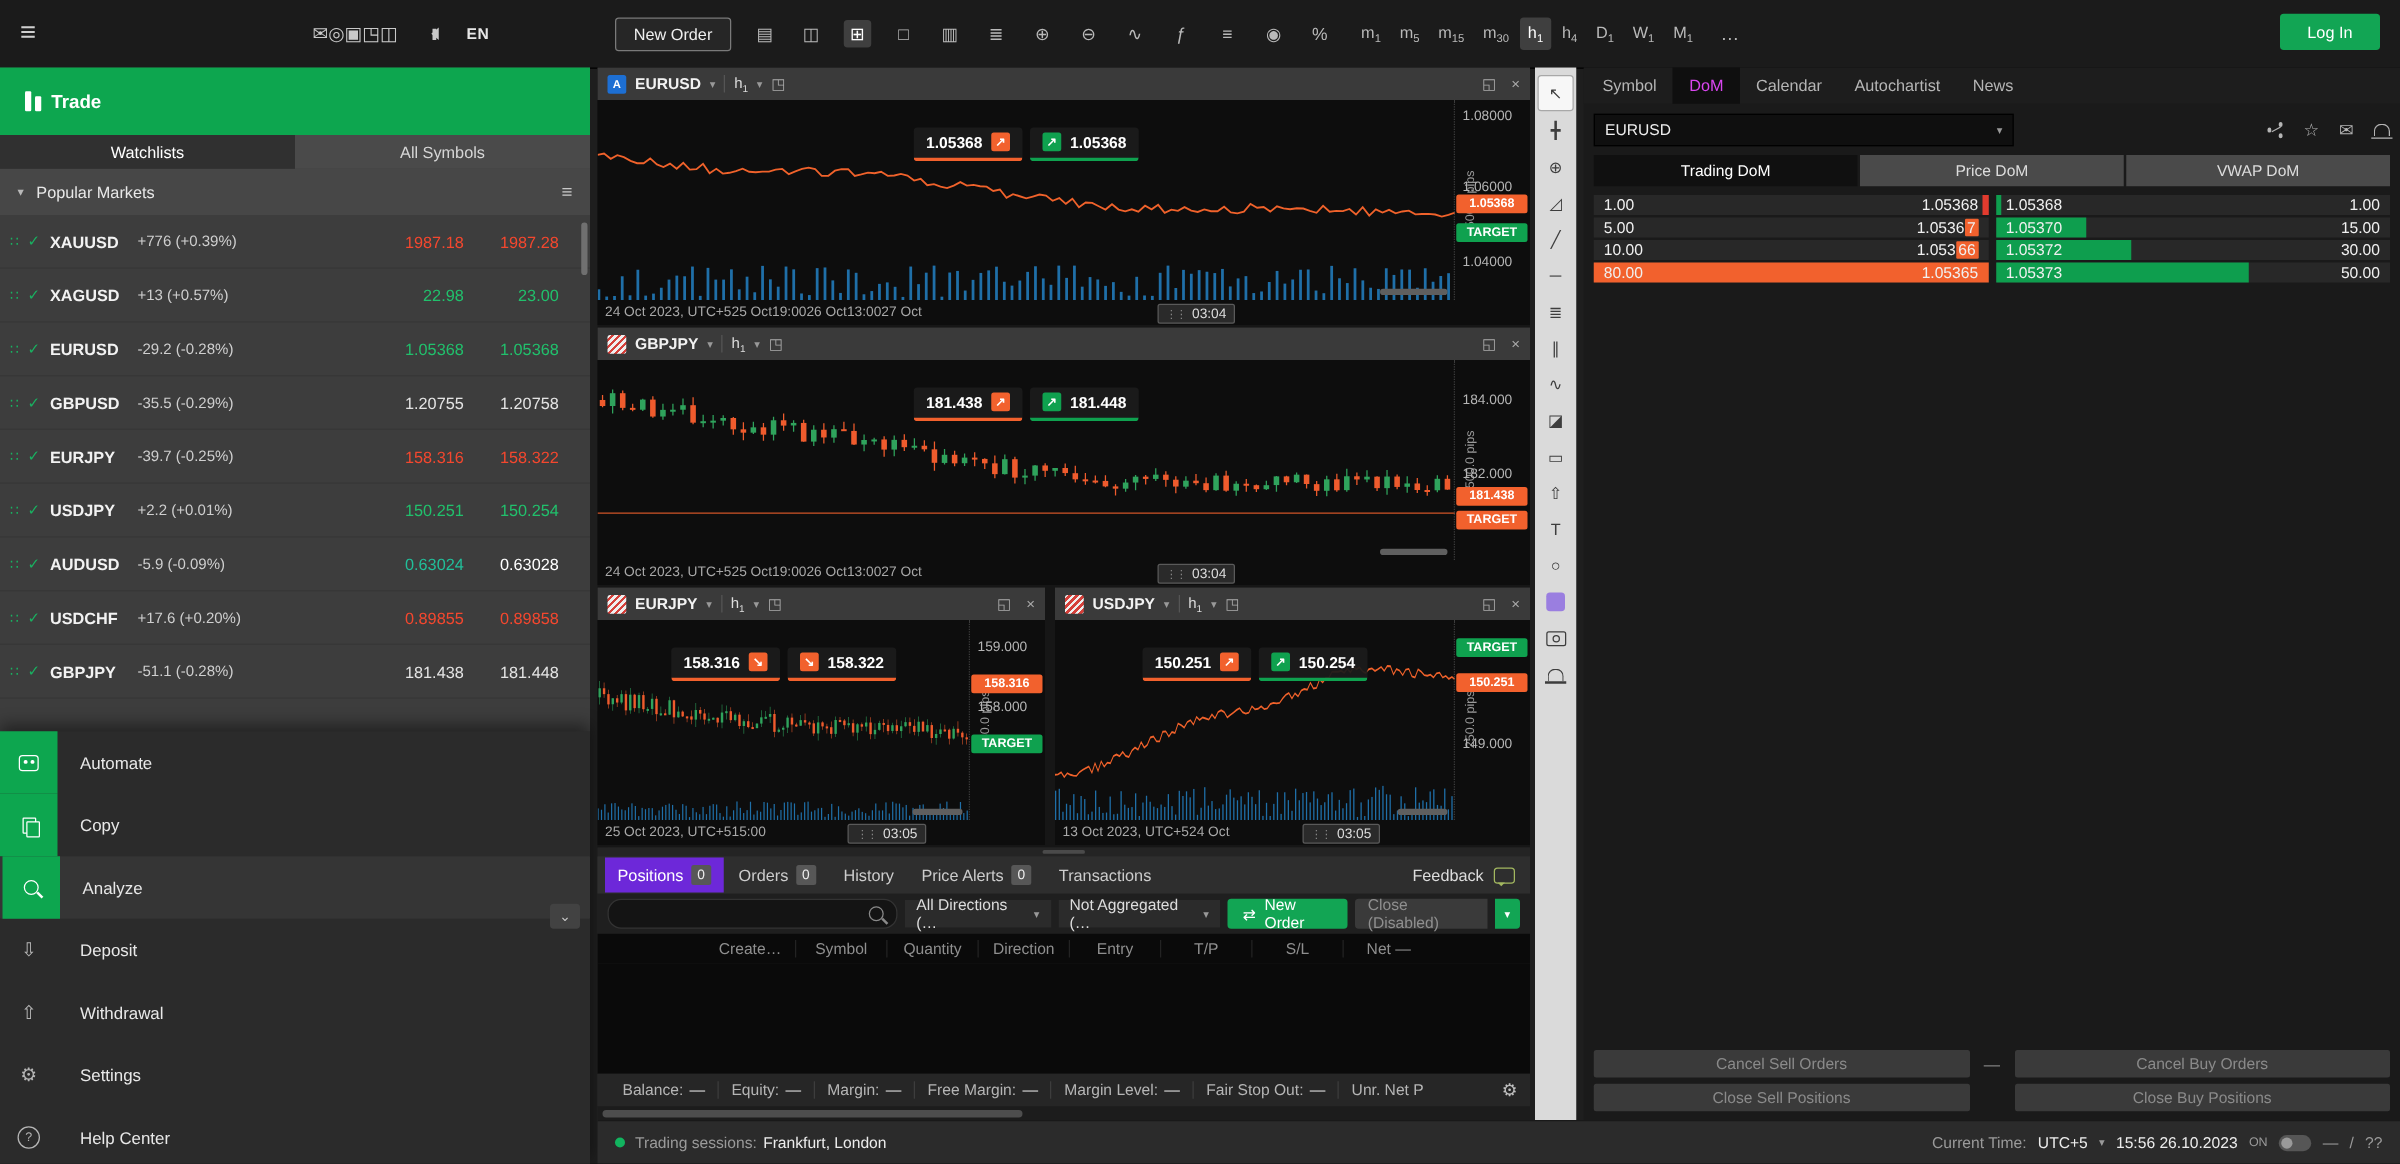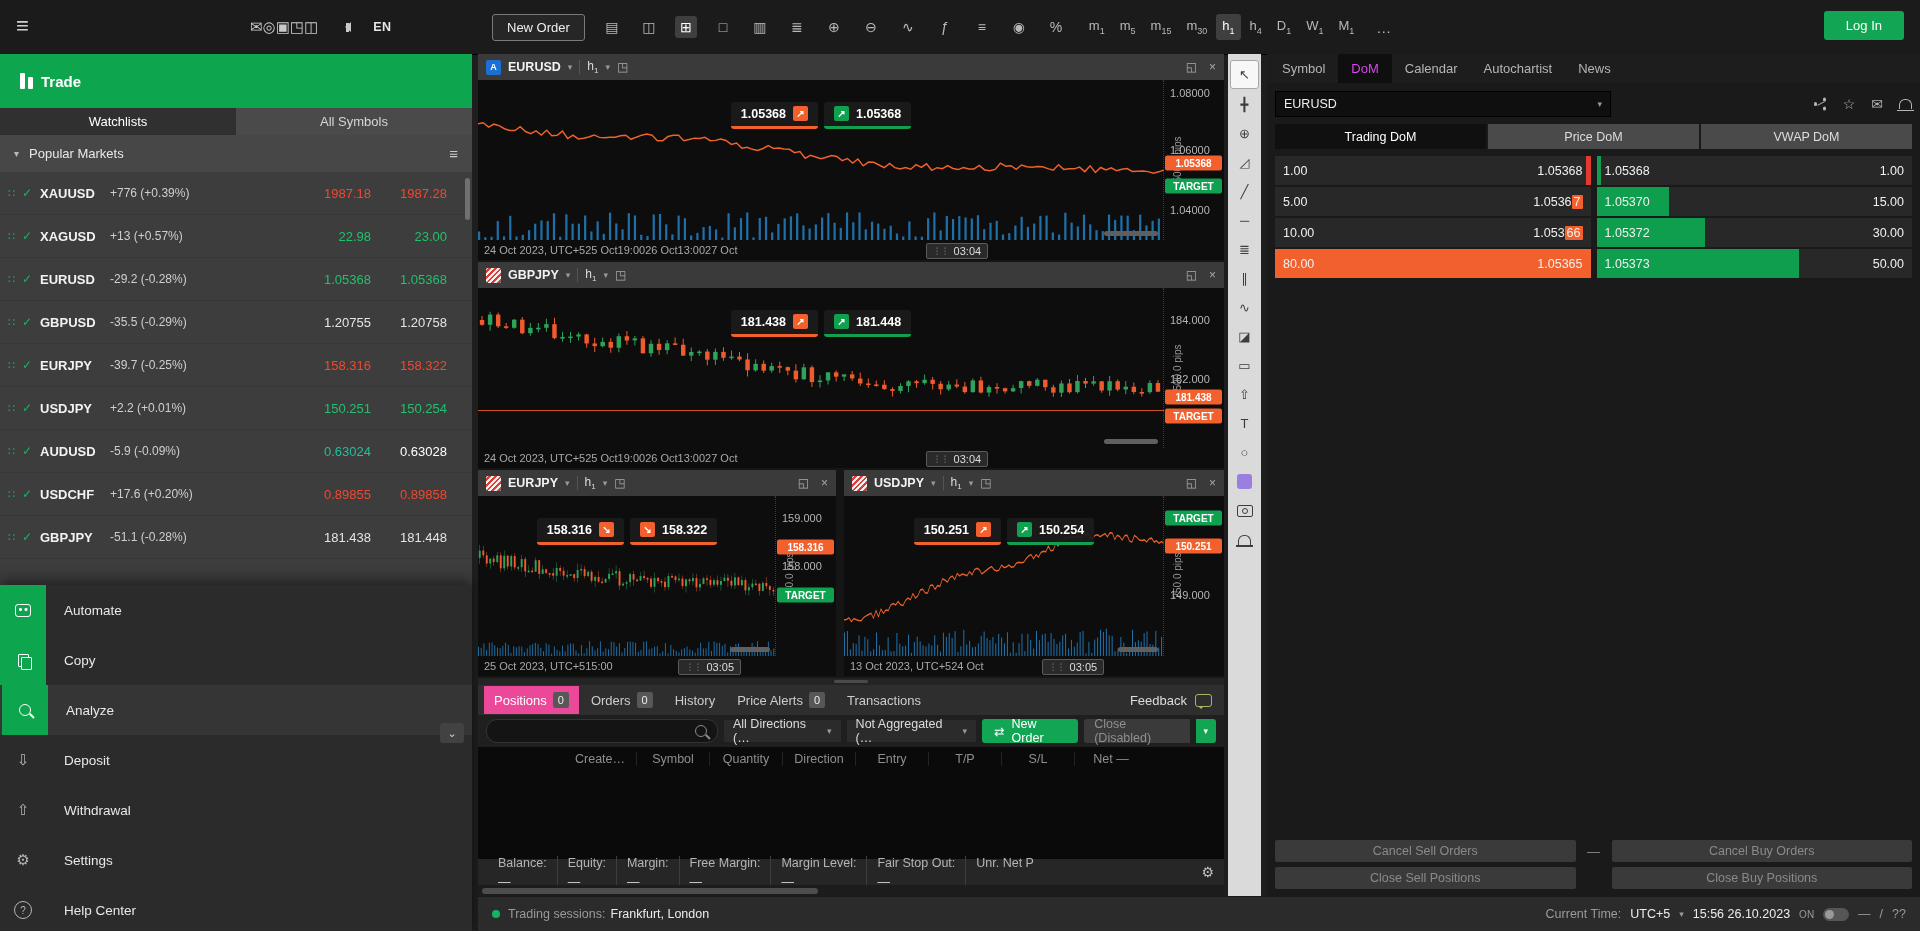--- a/index.html
+++ b/index.html
@@ -110,38 +110,38 @@
   .ttip{position:absolute;bottom:1px;background:#2a2a2a;border:1px solid #5a5a5a;border-radius:2px;padding:1px 6px;
         font-size:11px;color:#ddd;display:flex;gap:5px;align-items:center;z-index:3;}
   .ttip .grip{color:#8a8a8a;font-size:9px;letter-spacing:-1px;}
   .cscroll{position:absolute;right:66px;bottom:24px;height:5px;border-radius:3px;background:#5f5f5f;}
   .splitter{position:absolute;left:478px;top:678px;width:746px;height:7px;background:#242424;display:flex;align-items:center;justify-content:center;}
   .splitter span{width:34px;height:3px;border-radius:2px;background:#4a4a4a;}
   
   .bpanel{position:absolute;left:478px;top:685px;width:746px;height:212px;background:#262626;display:flex;flex-direction:column;}
   .bp-tabs{height:30px;background:#2e2e2e;display:flex;align-items:center;padding-left:6px;gap:2px;flex:none;}
   .bp-tab{padding:6px 10px;color:#ccc;font-size:13px;display:flex;gap:6px;align-items:center;cursor:pointer;}
-  .bp-tab.active{background:#ec4899;color:#fff;}
+  .bp-tab.active{background:#6d28d9;color:#fff;}
   .badge{background:#575757;color:#eee;font-size:11px;padding:0 5px;border-radius:2px;line-height:16px;}
   .bp-feedback{margin-left:auto;margin-right:12px;display:flex;align-items:center;gap:8px;color:#ddd;cursor:pointer;}
   .bp-filter{height:32px;background:#1f1f1f;display:flex;align-items:center;gap:6px;padding:0 8px;flex:none;}
   .f-search{flex:0 0 210px;height:22px;background:#141414;border:1px solid #333;border-radius:11px;display:flex;align-items:center;padding:0 10px;color:#9a9a9a;gap:8px;}
   .f-search input{flex:1;background:transparent;border:none;outline:none;color:#ccc;font-family:inherit;font-size:12.5px;}
   .f-dd{height:22px;background:#2b2b2b;display:flex;align-items:center;gap:7px;padding:0 9px;color:#ddd;font-size:12.5px;cursor:pointer;}
   .f-dd .chead-caret{margin-left:2px;}
   .f-neworder{height:24px;background:#12a554;color:#fff;border-radius:3px;display:flex;align-items:center;gap:7px;padding:0 12px;font-size:12.5px;cursor:pointer;}
   .f-close{height:24px;background:#3a3a3a;color:#8f8f8f;display:flex;align-items:center;padding:0 10px;border-radius:3px 0 0 3px;font-size:12.5px;cursor:pointer;}
   .f-close-dd{height:24px;width:22px;background:#12a554;border-radius:0 3px 3px 0;display:flex;align-items:center;justify-content:center;color:#fff;font-size:9px;cursor:pointer;}
   .bp-cols{height:24px;display:flex;align-items:center;background:#0a0a0a;color:#8f8f8f;font-size:12.5px;flex:none;}
   .bp-cols .sp{width:86px;}
   .bp-col{width:72px;text-align:center;border-left:1px solid #232323;white-space:nowrap;overflow:hidden;}
   .bp-cols .bp-col:first-of-type{border-left:none;}
   .bp-body{flex:1;background:#0a0a0a;}
   .bp-summary{height:26px;background:#262626;display:flex;align-items:center;padding:0 10px;color:#b5b5b5;font-size:12.5px;flex:none;}
-  .sum-item{display:flex;gap:5px;padding:0 10px;border-right:1px solid #3d3d3d;white-space:nowrap;flex-direction:column;}
+  .sum-item{display:flex;gap:5px;padding:0 10px;border-right:1px solid #3d3d3d;white-space:nowrap;}
   .sum-item:last-of-type{border-right:none;}
   .sum-val{color:#dcdcdc;}
   .bp-gear{margin-left:auto;color:#c0c0c0;font-size:14px;cursor:pointer;}
   .bp-scroll{height:12px;background:#1c1c1c;position:relative;flex:none;}
   .bp-scroll span{position:absolute;left:4px;top:3px;width:45%;height:6px;border-radius:3px;background:#4d4d4d;}
   
   .tools{position:absolute;left:1228px;top:54px;width:33px;bottom:34px;background:#dadada;display:flex;flex-direction:column;align-items:center;padding-top:5px;}
   .tool{width:27px;height:27px;margin:1px 0;display:flex;align-items:center;justify-content:center;color:#3d3d3d;font-size:13px;border-radius:3px;cursor:pointer;}
   .tool.active{background:#f7f7f7;border:1px solid #a8a8a8;}
   .tool .purple{width:15px;height:15px;background:#9a7ee0;border-radius:3px;}
@@ -153,21 +153,21 @@
   .dom-body{flex:1;position:relative;padding:8px 8px 0;display:flex;flex-direction:column;}
   .dom-symrow{display:flex;align-items:center;margin-bottom:7px;}
   .dom-select{width:318px;height:24px;background:#0f0f0f;border:1px solid #000;display:flex;align-items:center;justify-content:space-between;
               padding:0 8px;color:#eee;font-size:12.5px;cursor:pointer;}
   .dom-icons{margin-left:auto;display:flex;align-items:center;gap:16px;color:#b5b5b5;font-size:14px;}
   .dom-subtabs{display:flex;height:25px;gap:2px;margin-bottom:7px;flex:none;}
   .dom-subtab{flex:1;display:flex;align-items:center;justify-content:center;background:#4a4a4a;color:#ddd;font-size:12.5px;cursor:pointer;}
   .dom-subtab.active{background:#101010;color:#fff;}
   .ladder{display:flex;gap:6px;}
   .lcol{flex:1;}
-  .lrow{height:29px;margin-bottom:2px;background:#282828;position:relative;display:flex;align-items:center;
+  .lrow{height:16px;margin-bottom:2px;background:#282828;position:relative;display:flex;align-items:center;
         justify-content:space-between;padding:0 8px;font-size:12.5px;color:#f0f0f0;cursor:pointer;}
   .lbar{position:absolute;top:0;bottom:0;}
   .lbar.r{right:0;}
   .lbar.l{left:0;}
   .lz{position:relative;z-index:1;}
   .hl{padding:0 2px;border-radius:1px;}
   .hl:empty{display:none;}
   .dom-actions{position:absolute;left:8px;right:8px;bottom:8px;}
   .da-row{display:flex;align-items:center;margin-top:5px;}
   .da-btn{flex:1;height:22px;background:#3a3a3a;color:#8a8a8a;font-size:12.5px;border:none;border-radius:2px;

